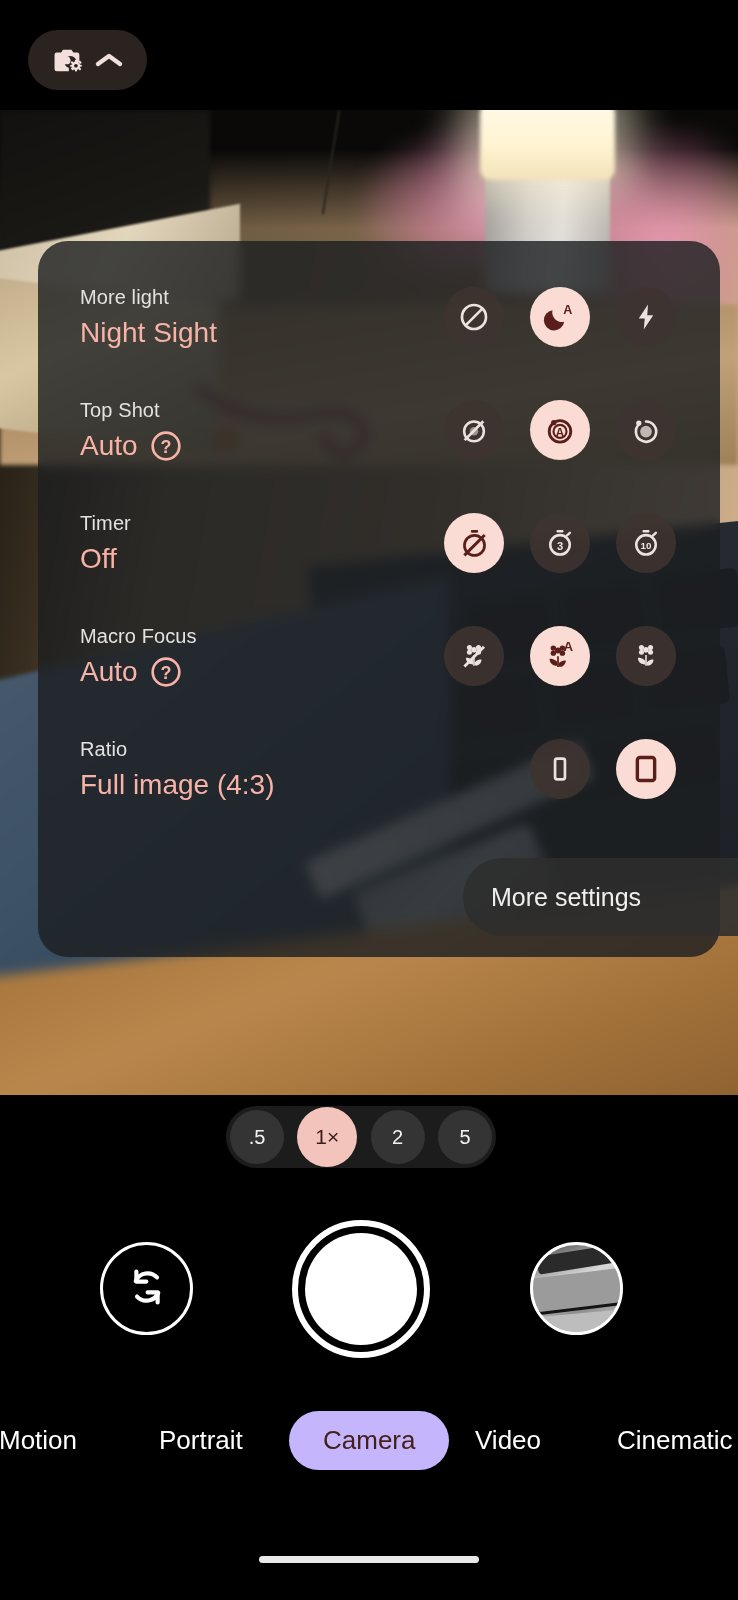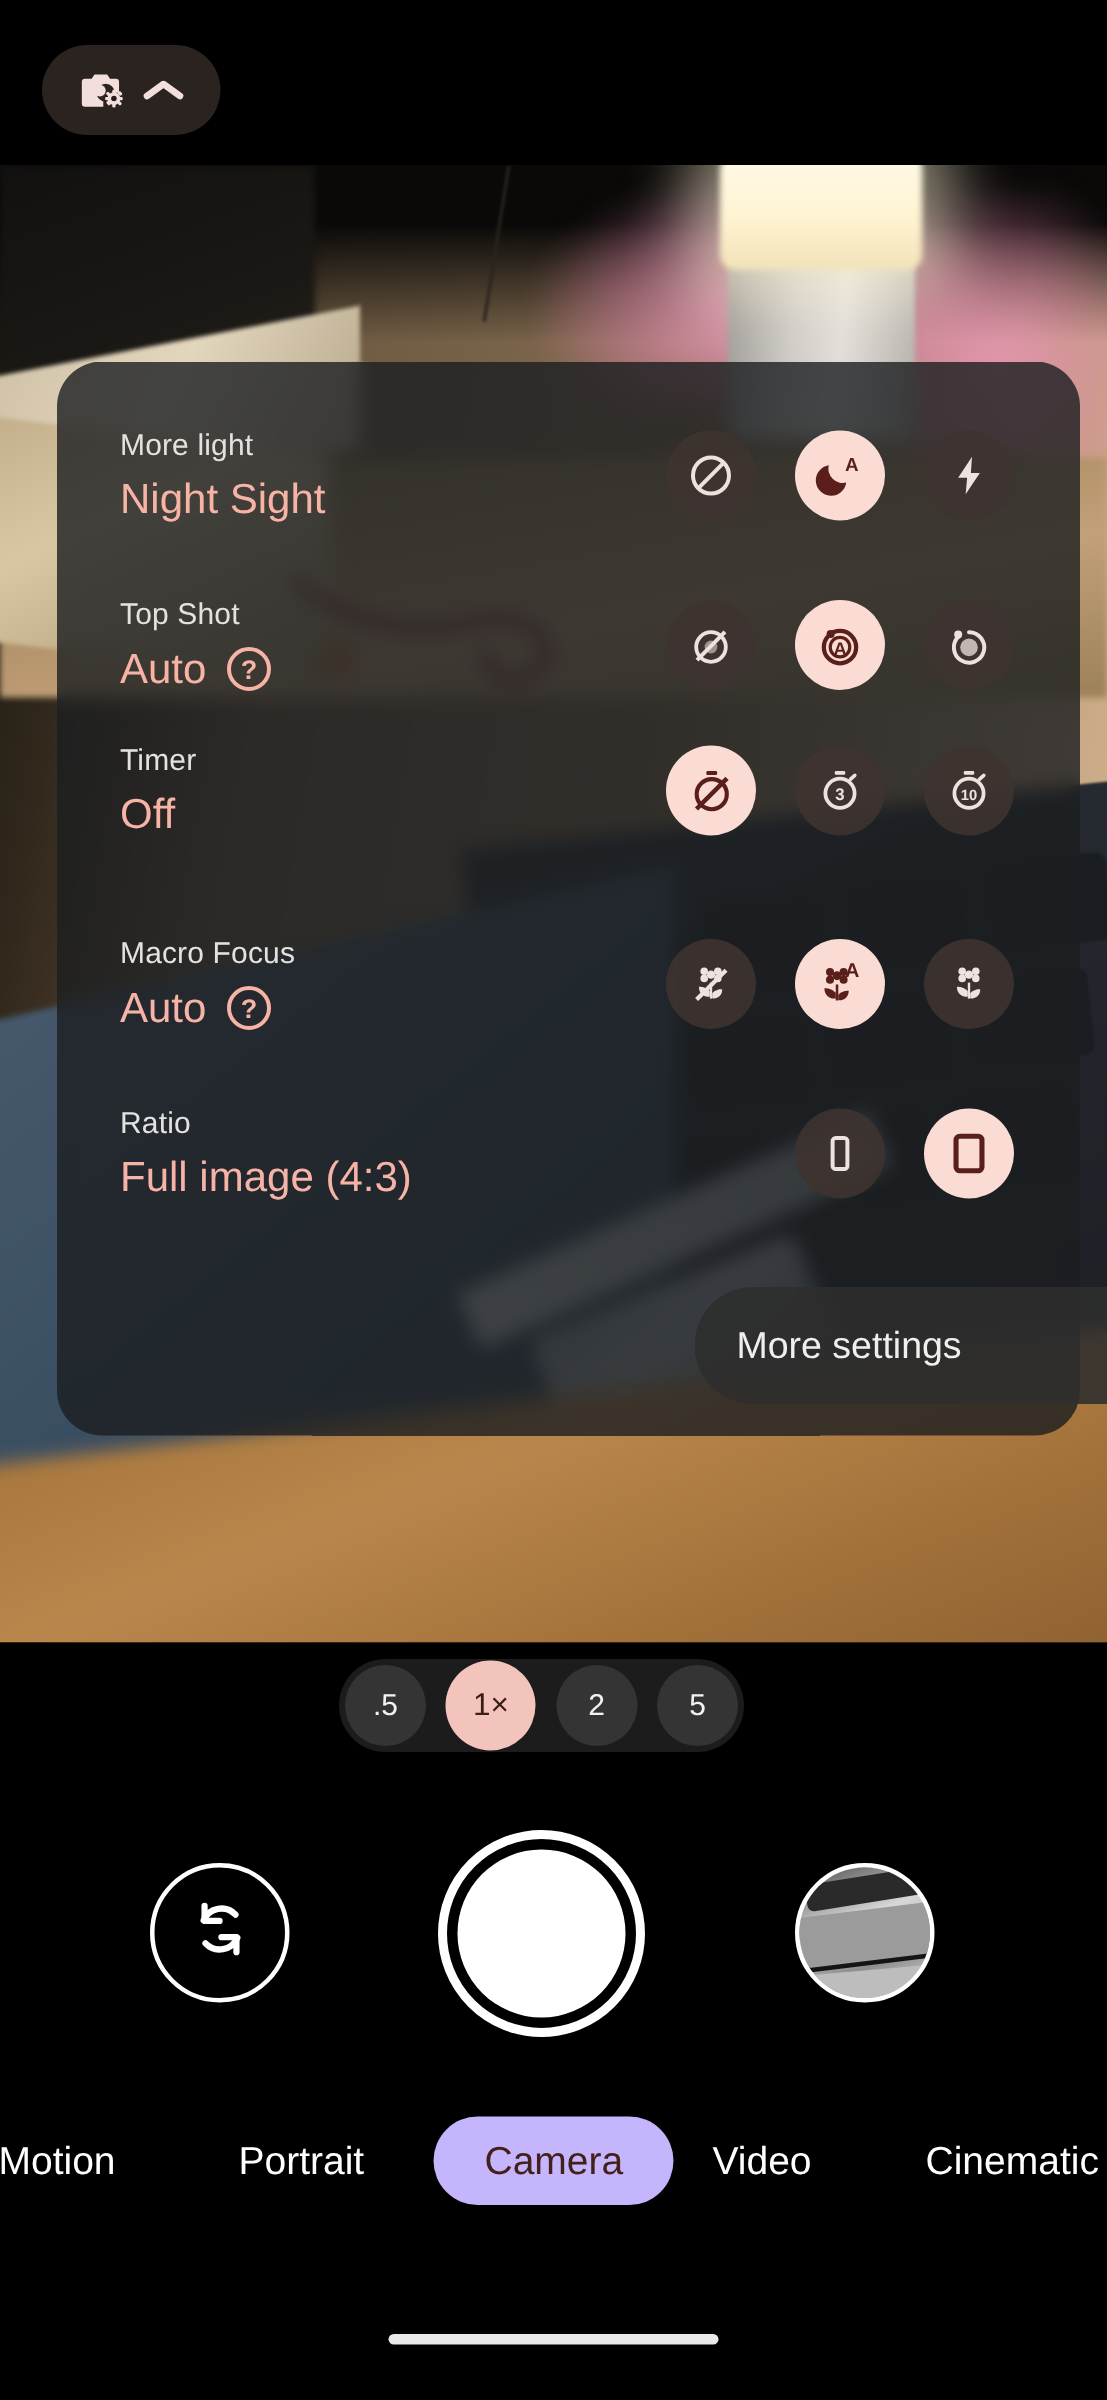--- a/index.html
+++ b/index.html
@@ -266,21 +266,21 @@
         <div class="choice">
           <svg width="32" height="32" viewBox="0 0 24 24" fill="none">
             <path d="M12 5.6a7.6 7.6 0 1 1-5.1 2" stroke="#ece2df" stroke-width="2" fill="none" stroke-linecap="round"></path>
             <circle cx="12" cy="13.2" r="4.4" fill="#ece2df" opacity=".75"></circle>
             <circle cx="6.6" cy="6.8" r="2" fill="#ece2df"></circle>
           </svg>
         </div>
       </div>
     </div>
 
-    <div class="opt-row" style="top:230px;padding-left:20px;">
+    <div class="opt-row" style="top:246px;padding-left:20px;">
       <div class="opt-label">
         <div class="opt-title">Timer</div>
         <div class="opt-value">
           <span>Off</span>
         </div>
       </div>
       <div class="opt-choices">
         <div class="choice sel">
           <svg width="33" height="33" viewBox="0 0 24 24" fill="none">
             <rect x="9.4" y="2.2" width="5.2" height="1.9" rx=".6" fill="#5a1f1a"></rect>

